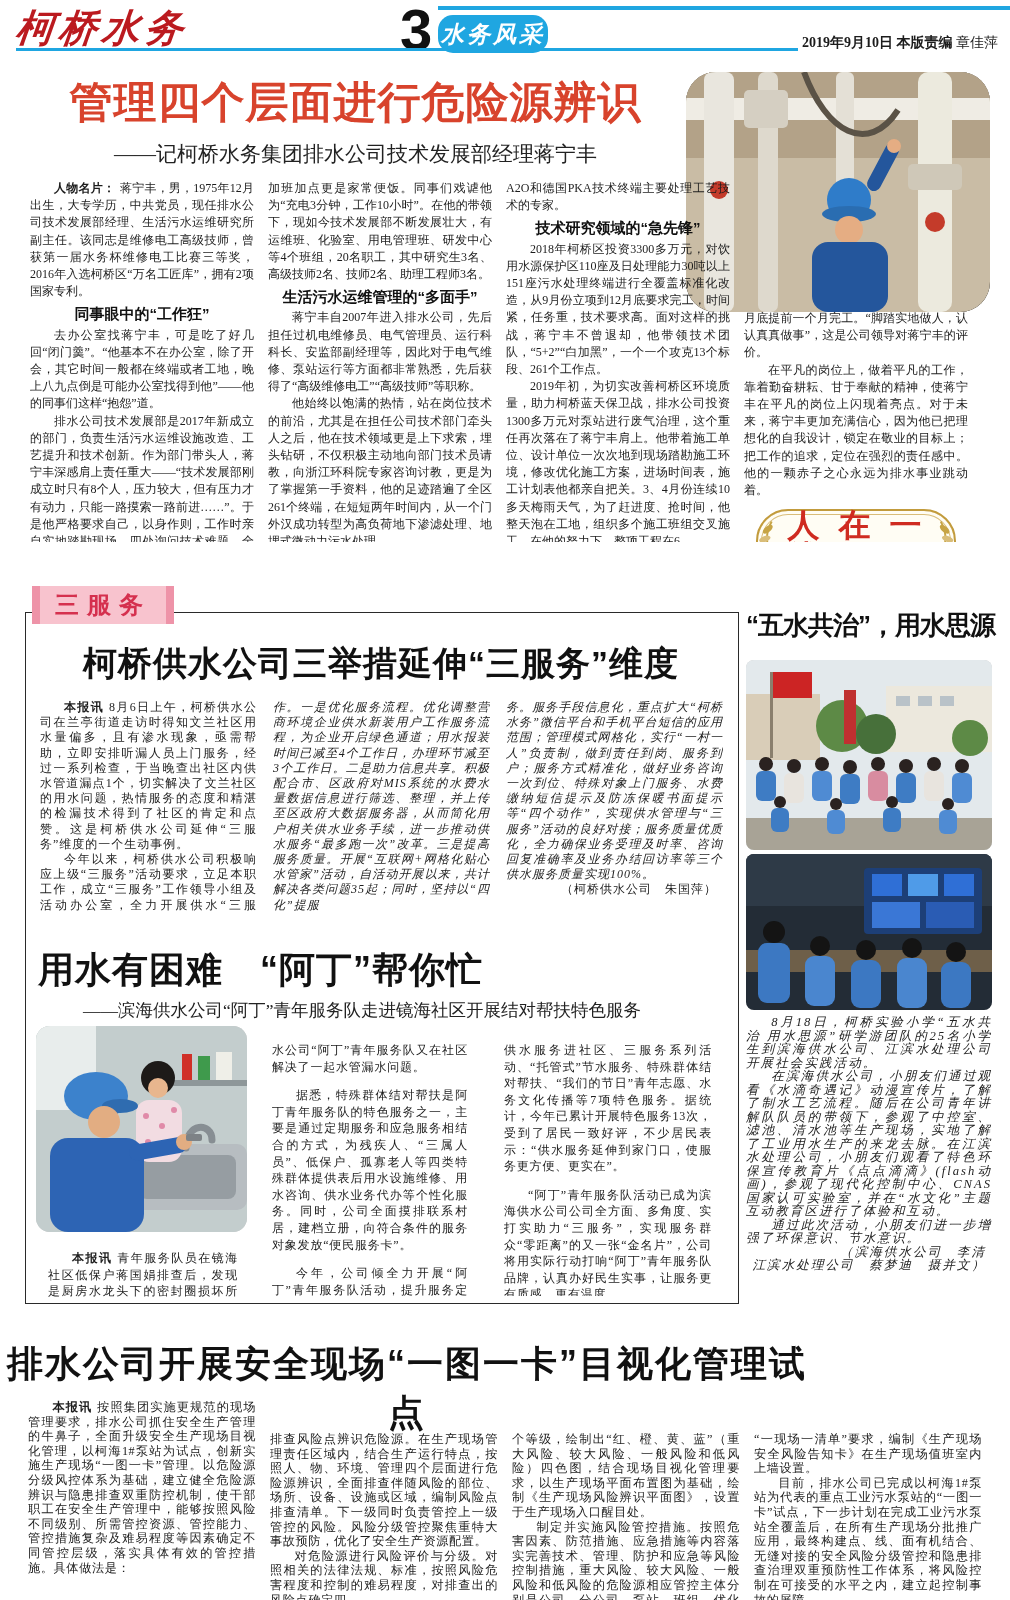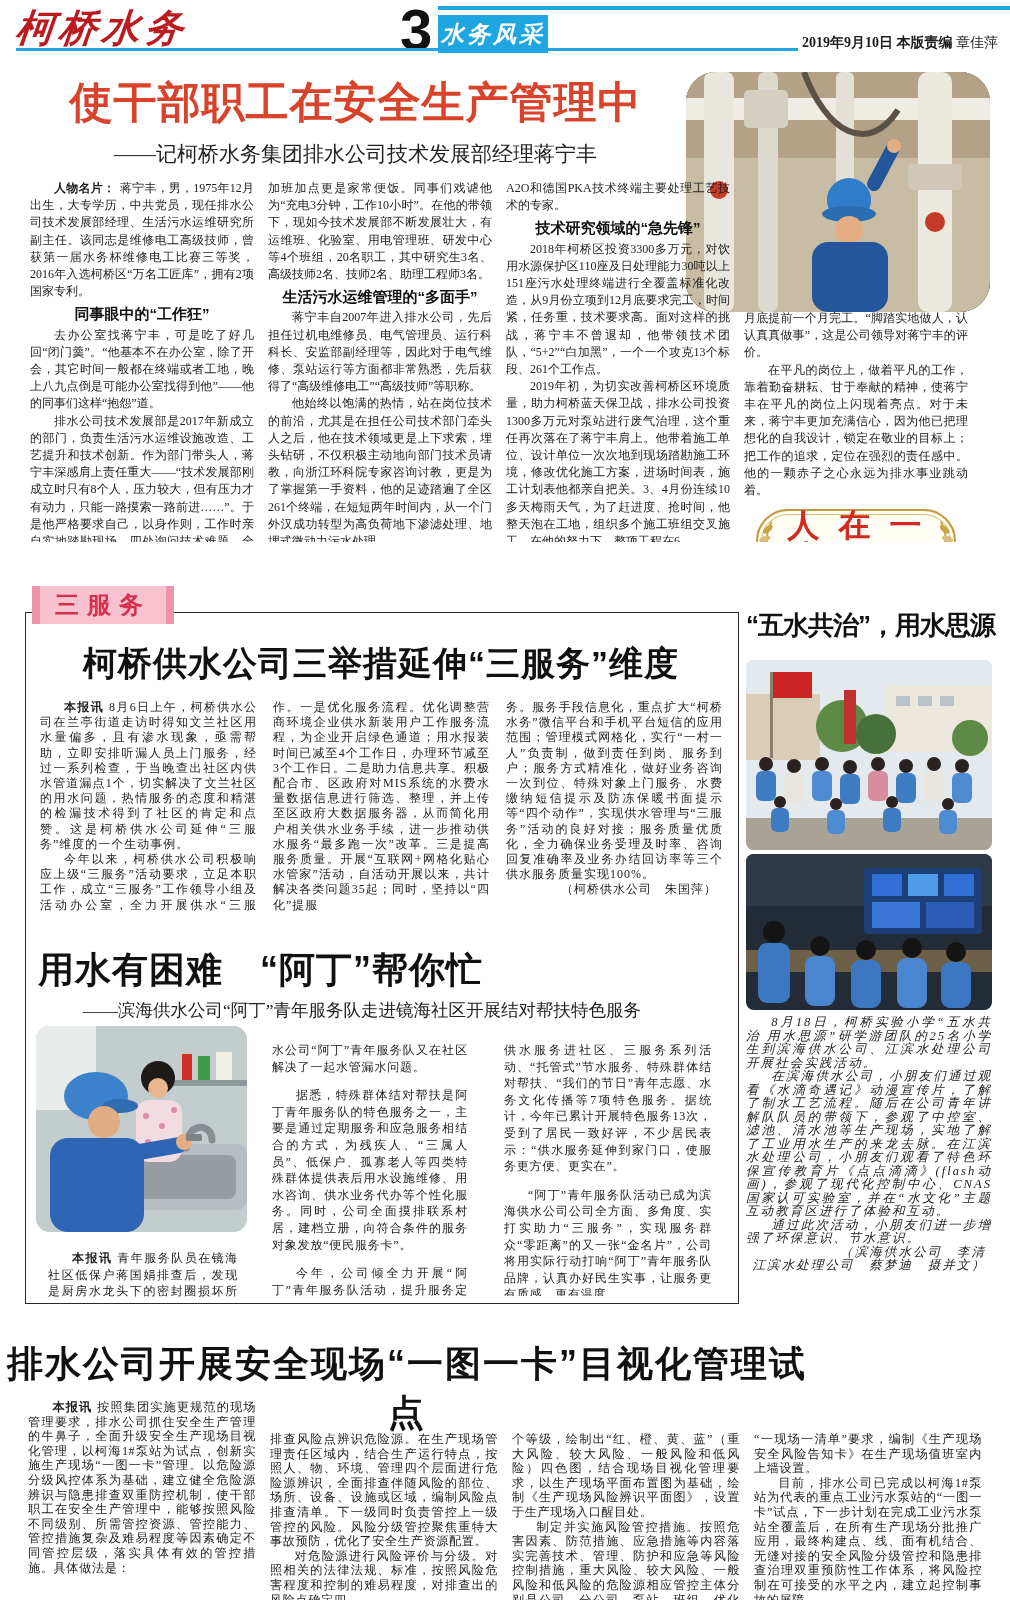--- a/index.html
+++ b/index.html
@@ -16,20 +16,21 @@
   }
   .page-num {
     position:absolute; left:400px; top:-4px; font-size:58px; font-weight:900;
     font-family:"Liberation Sans", sans-serif; color:#111;
   }
   .section-badge {
     position:absolute; left:438px; top:15px; width:110px; height:38px;
     background:#1fa6e1; color:#fff; font-size:23px; line-height:38px;
     text-align:center; font-weight:bold; font-style:italic; letter-spacing:3px;
     font-family:"Liberation Sans", sans-serif;
+    border-radius:15px;
   }
   .rule-top    { position:absolute; left:438px; top:6px;  width:572px; height:4px; background:#1fa6e1; }
   .rule-bottom { position:absolute; left:16px;  top:48px; width:782px; height:3px; background:#1fa6e1; }
   .dateline {
     position:absolute; left:802px; top:34px; width:200px; font-size:14px;
     font-weight:bold; font-family:"Liberation Serif", serif; white-space:nowrap;
   }
   .dateline .editor { font-weight:normal; }
   
   .a1-headline {
@@ -74,21 +75,21 @@
   }
   
   .a2-headline {
     position:absolute; left:40px; top:641px; width:682px; text-align:center;
     font-size:34px; font-weight:900; letter-spacing:1px; color:#111;
     font-family:"Liberation Sans", sans-serif;
   }
   .a2-cols { position:absolute; left:40px; top:700px; width:684px; display:flex; gap:16px; }
   .a2-col  { width:217px; height:212px; overflow:hidden; font-size:12px; line-height:15.2px; letter-spacing:1px; text-align:justify; }
   .a2-col p { margin:0; text-indent:2em; }
-  .a2-col p.cont { text-indent:0; }
+  .a2-col p.cont { text-indent:0;font-style:italic; }
   .byline { text-align:right; text-indent:0 !important; padding-right:6px; }
   
   .sb-headline {
     position:absolute; left:746px; top:608px; width:246px; text-align:center;
     font-size:26px; font-weight:900; letter-spacing:-1px; color:#111;
     font-family:"Liberation Sans", sans-serif; white-space:nowrap;
   }
   .photo-sb1 { left:746px; top:660px; width:246px; height:190px; border-radius:8px; }
   .photo-sb2 { left:746px; top:854px; width:246px; height:156px; border-radius:8px; }
   .sb-text {
@@ -136,21 +137,21 @@
     <div class="page-num">3</div>
     <div class="section-badge">水务风采</div>
     <div class="rule-bottom"></div>
     <div class="dateline">
       <span>2019年9月10日</span>
       <span>本版责编</span>
       <span class="editor">章佳萍</span>
     </div>
   </div>
 
-  <div class="a1-headline">使干部职工在安全生产管理中</div>
+  <div class="a1-headline">管理四个层面进行危险源辨识</div>
   <div class="a1-subtitle">——记柯桥水务集团排水公司技术发展部经理蒋宁丰</div>
 
   <div class="photo photo-a1">
     <svg width="304" height="240" viewBox="0 0 304 240">
       <rect width="304" height="240" fill="#c9bcא5"></rect>
       <rect width="304" height="240" fill="#c9bca5"></rect>
       <rect y="0" width="304" height="86" fill="#b3a288"></rect>
       <rect x="0" y="26" width="304" height="22" fill="#efece4"></rect>
       <rect x="18" y="0" width="30" height="240" rx="8" fill="#e9e6de"></rect>
       <rect x="72" y="0" width="20" height="240" rx="7" fill="#ded9cd"></rect>

